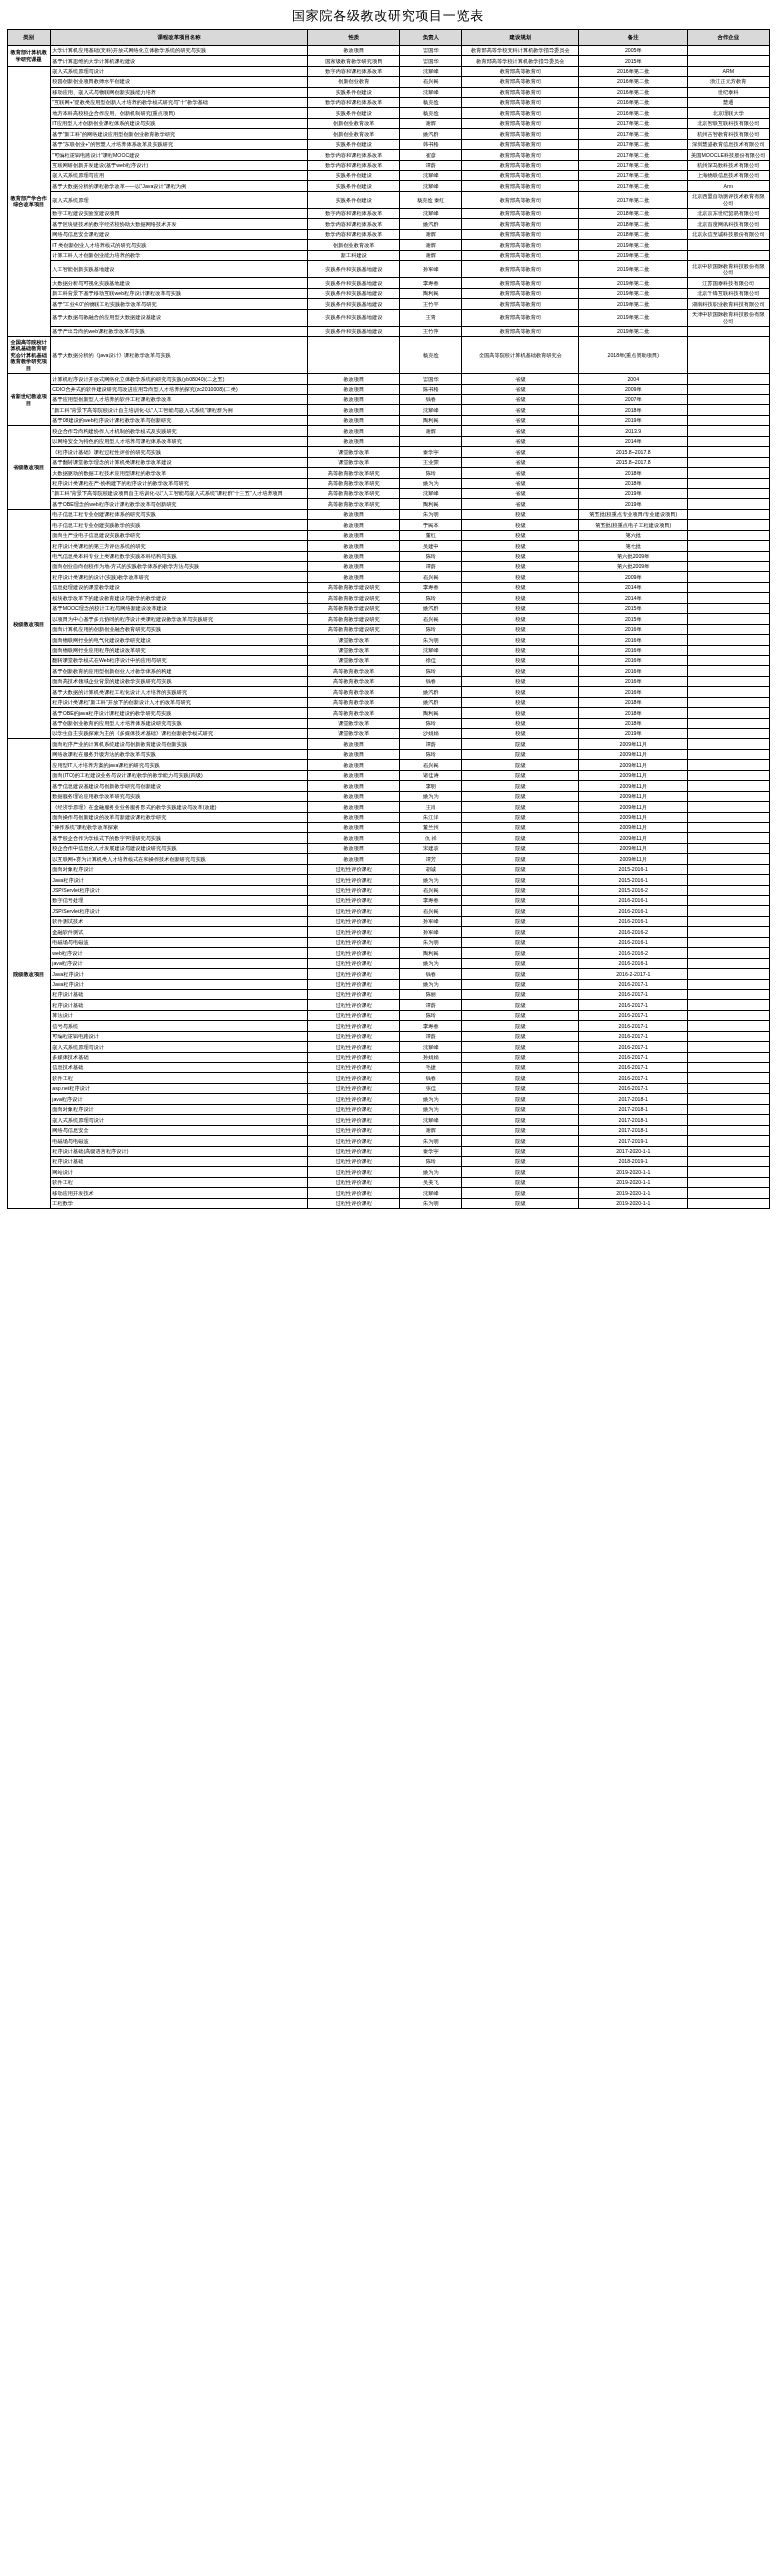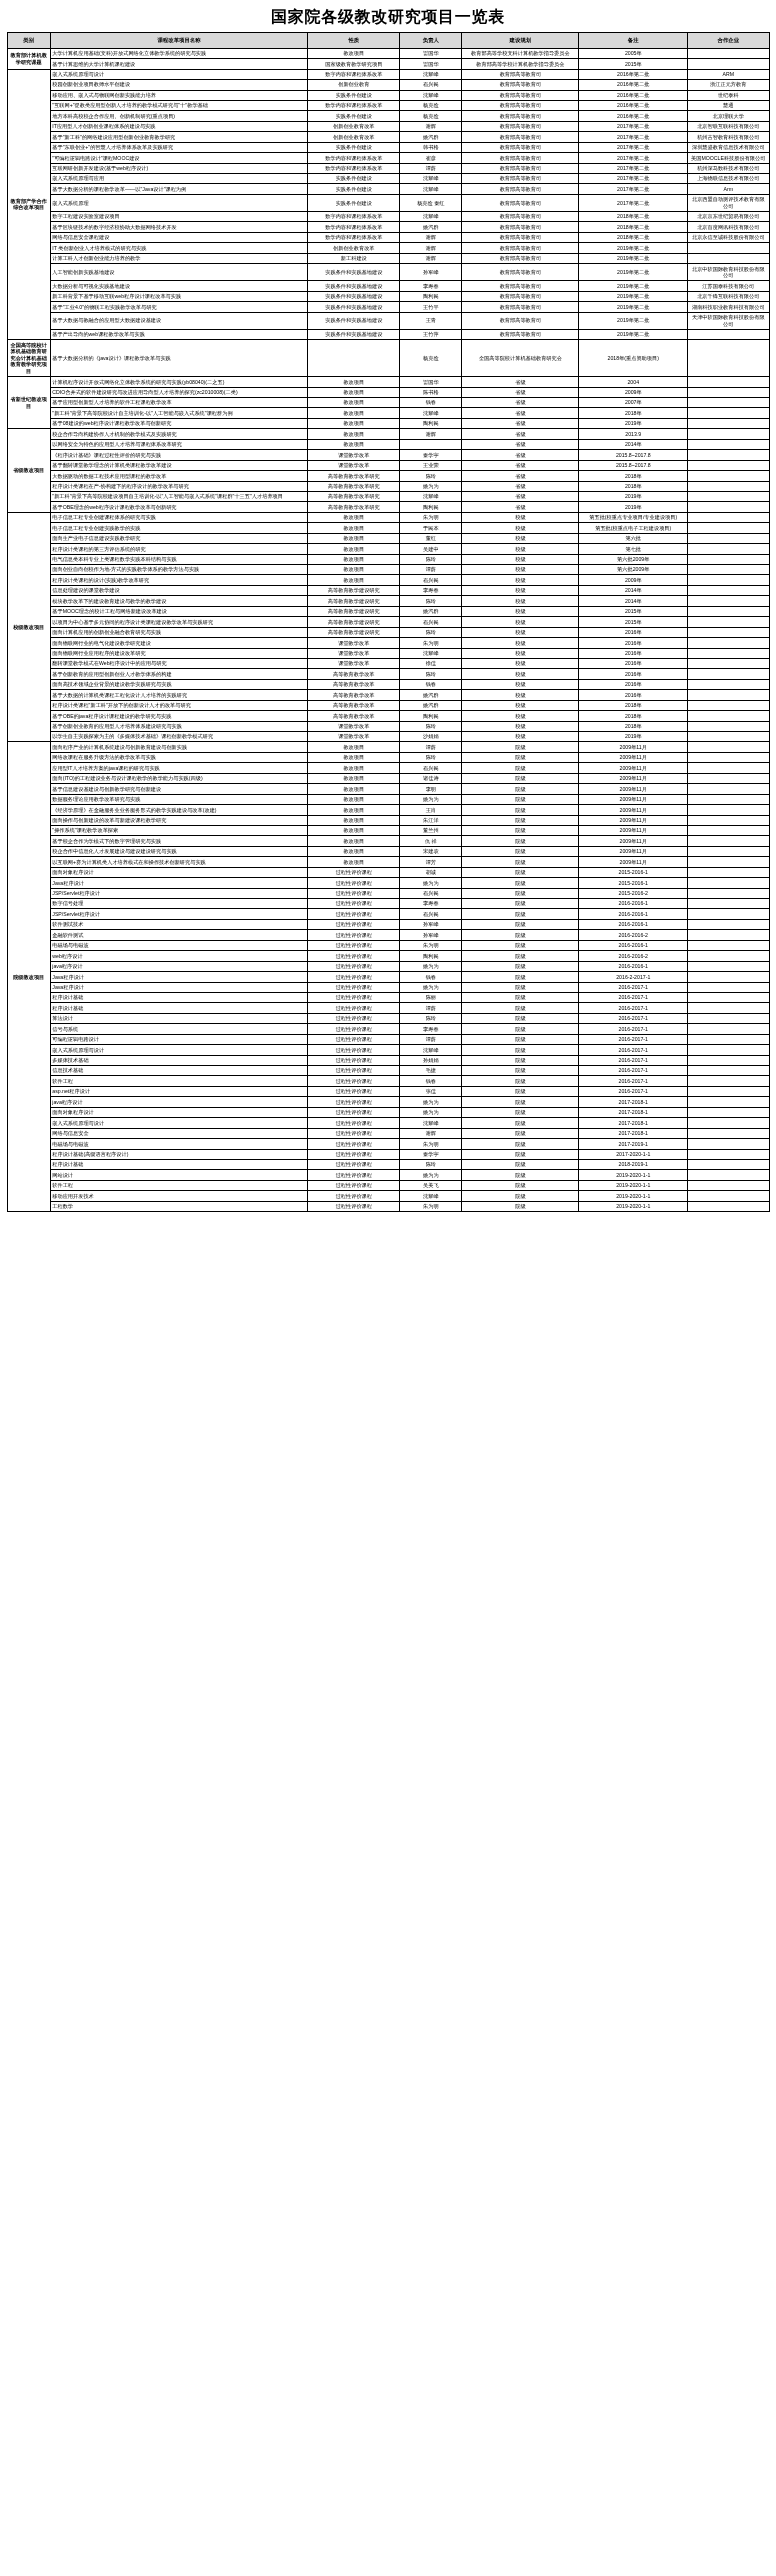--- a/index.html
+++ b/index.html
@@ -5,22 +5,22 @@
   html,body{margin:0;padding:0;background:#ffffff;}
   body{
     width:776px;
     font-family:"Liberation Sans","DejaVu Sans",sans-serif;
     color:#000;
     -webkit-font-smoothing:none;
   }
   #page{width:776px;padding:4.3px 0 7.2px 0;box-sizing:border-box;}
   .doc-title{
     text-align:center;
-    font-size:16px;
-    font-weight:bold;
+    font-size:13px;
+    font-weight:normal;
     letter-spacing:0.7px;
     margin:2.9px 0 4.3px 0;
   }
   table.main{
     border-collapse:collapse;
     width:763px;
     margin:0 auto;
     table-layout:fixed;
   }
   table.main th, table.main td{

